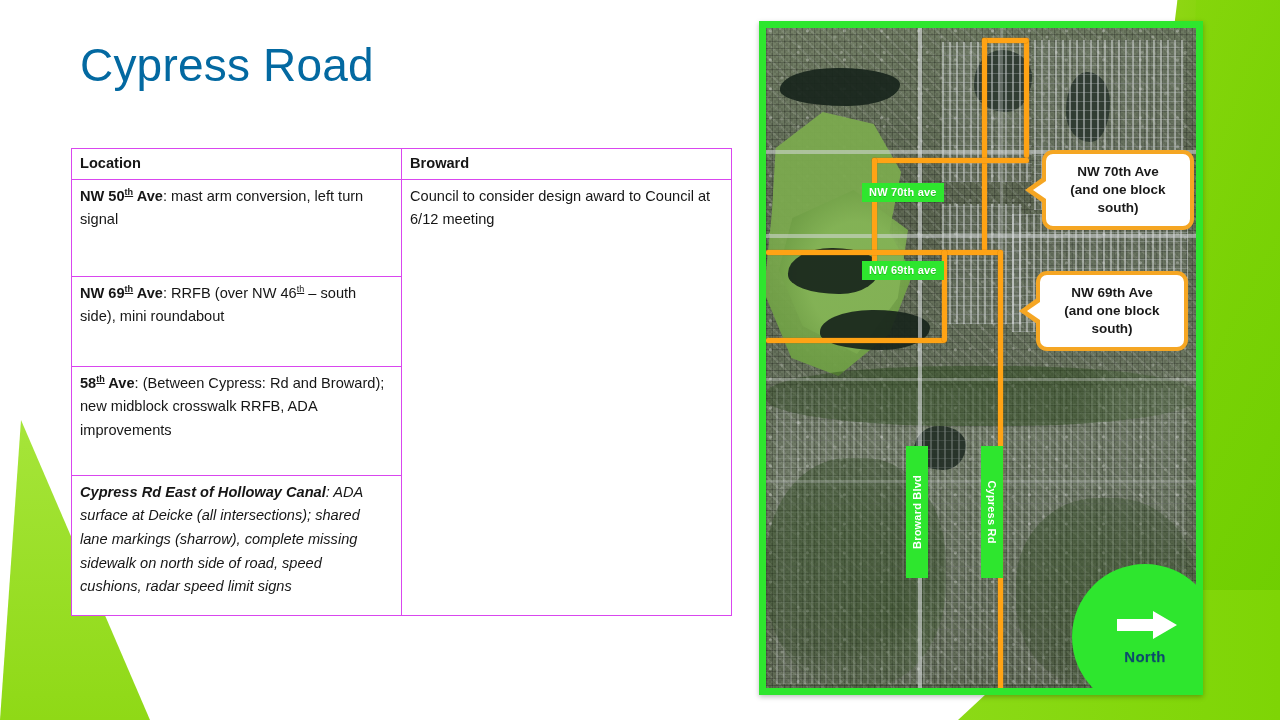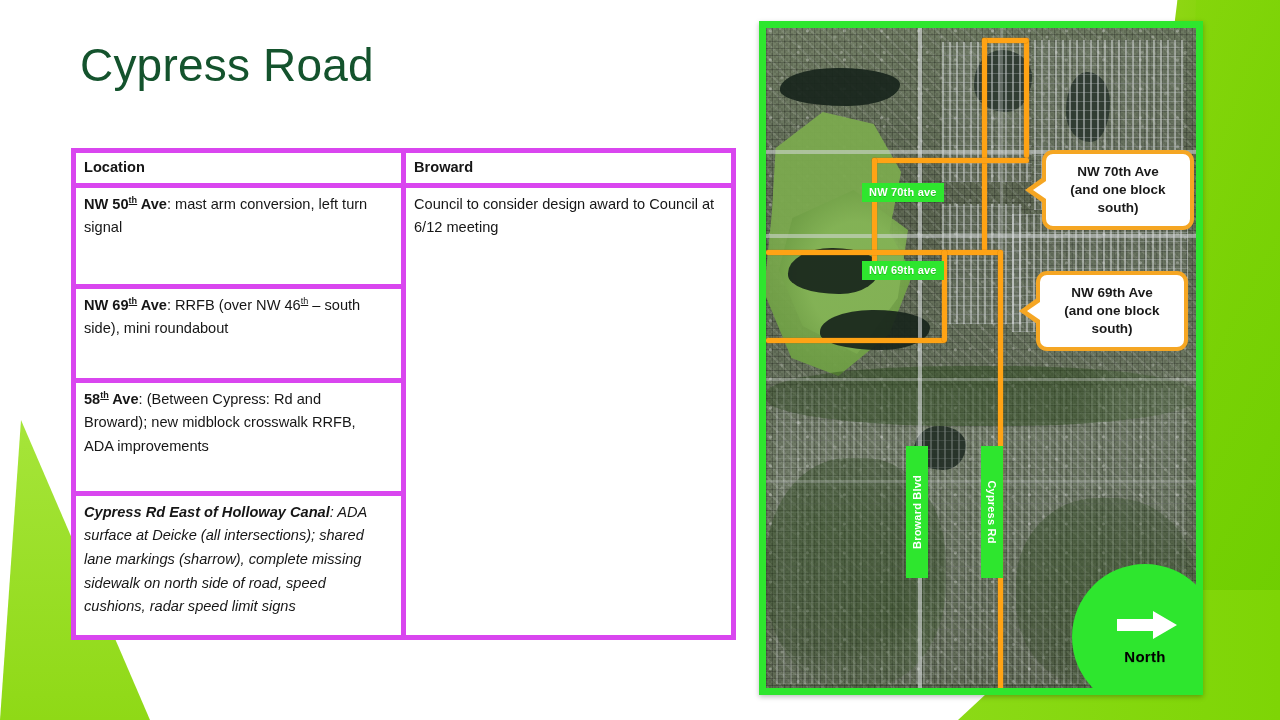--- a/index.html
+++ b/index.html
@@ -33,35 +33,35 @@
     position:absolute;right:0;bottom:0;width:700px;height:130px;
     background:linear-gradient(90deg,#9bdf2a 0%, #7ed505 100%);
     clip-path:polygon(74% 0, 100% 0, 100% 100%, 54% 100%);
     z-index:0;
   }
 
   
   .title{
     position:absolute;left:80px;top:40px;
     font-size:46px;line-height:1.1;
-    color:#14532d;
+    color:#0369a1;
     font-weight:400;
     letter-spacing:.2px;
     z-index:3;
   }
 
   
   .tbl-wrap{position:absolute;left:71px;top:148px;width:660px;z-index:3;}
   table.info{
     border-collapse:collapse;width:660px;
     table-layout:fixed;
     background:#fff;
   }
   table.info th, table.info td{
-    border:5px solid #d946ef;
+    border:1px solid #d946ef;
     vertical-align:top;
     padding:5px 16px 6px 8px;
     font-size:14.6px;
     line-height:1.62;
     color:#161616;
   }
   table.info th{
     font-weight:bold;font-size:14.6px;padding-top:3px;padding-bottom:3px;
     text-align:left;
   }
@@ -195,21 +195,21 @@
     position:absolute;right:-22px;bottom:-22px;width:146px;height:146px;
     border-radius:50%;background:#2ee62e;
     display:flex;flex-direction:column;align-items:center;justify-content:center;
     z-index:7;
   }
   .north .arrow{
     width:64px;height:30px;position:relative;margin-bottom:8px;margin-left:4px;
   }
   .north .arrow svg{display:block;}
   .north .nlabel{
-    color:#000000;font-weight:bold;font-size:15px;letter-spacing:.3px;
+    color:#0c4a6e;font-weight:bold;font-size:15px;letter-spacing:.3px;
     text-shadow:0 1px 1px rgba(0,0,0,.12);
   }
 </style>
 </head>
 <body>
 
 <div class="deco-right-band"></div>
 <div class="deco-right-band2"></div>
 <div class="deco-bottom-wedge"></div>
 <div class="deco-bottom-right-wedge"></div>

